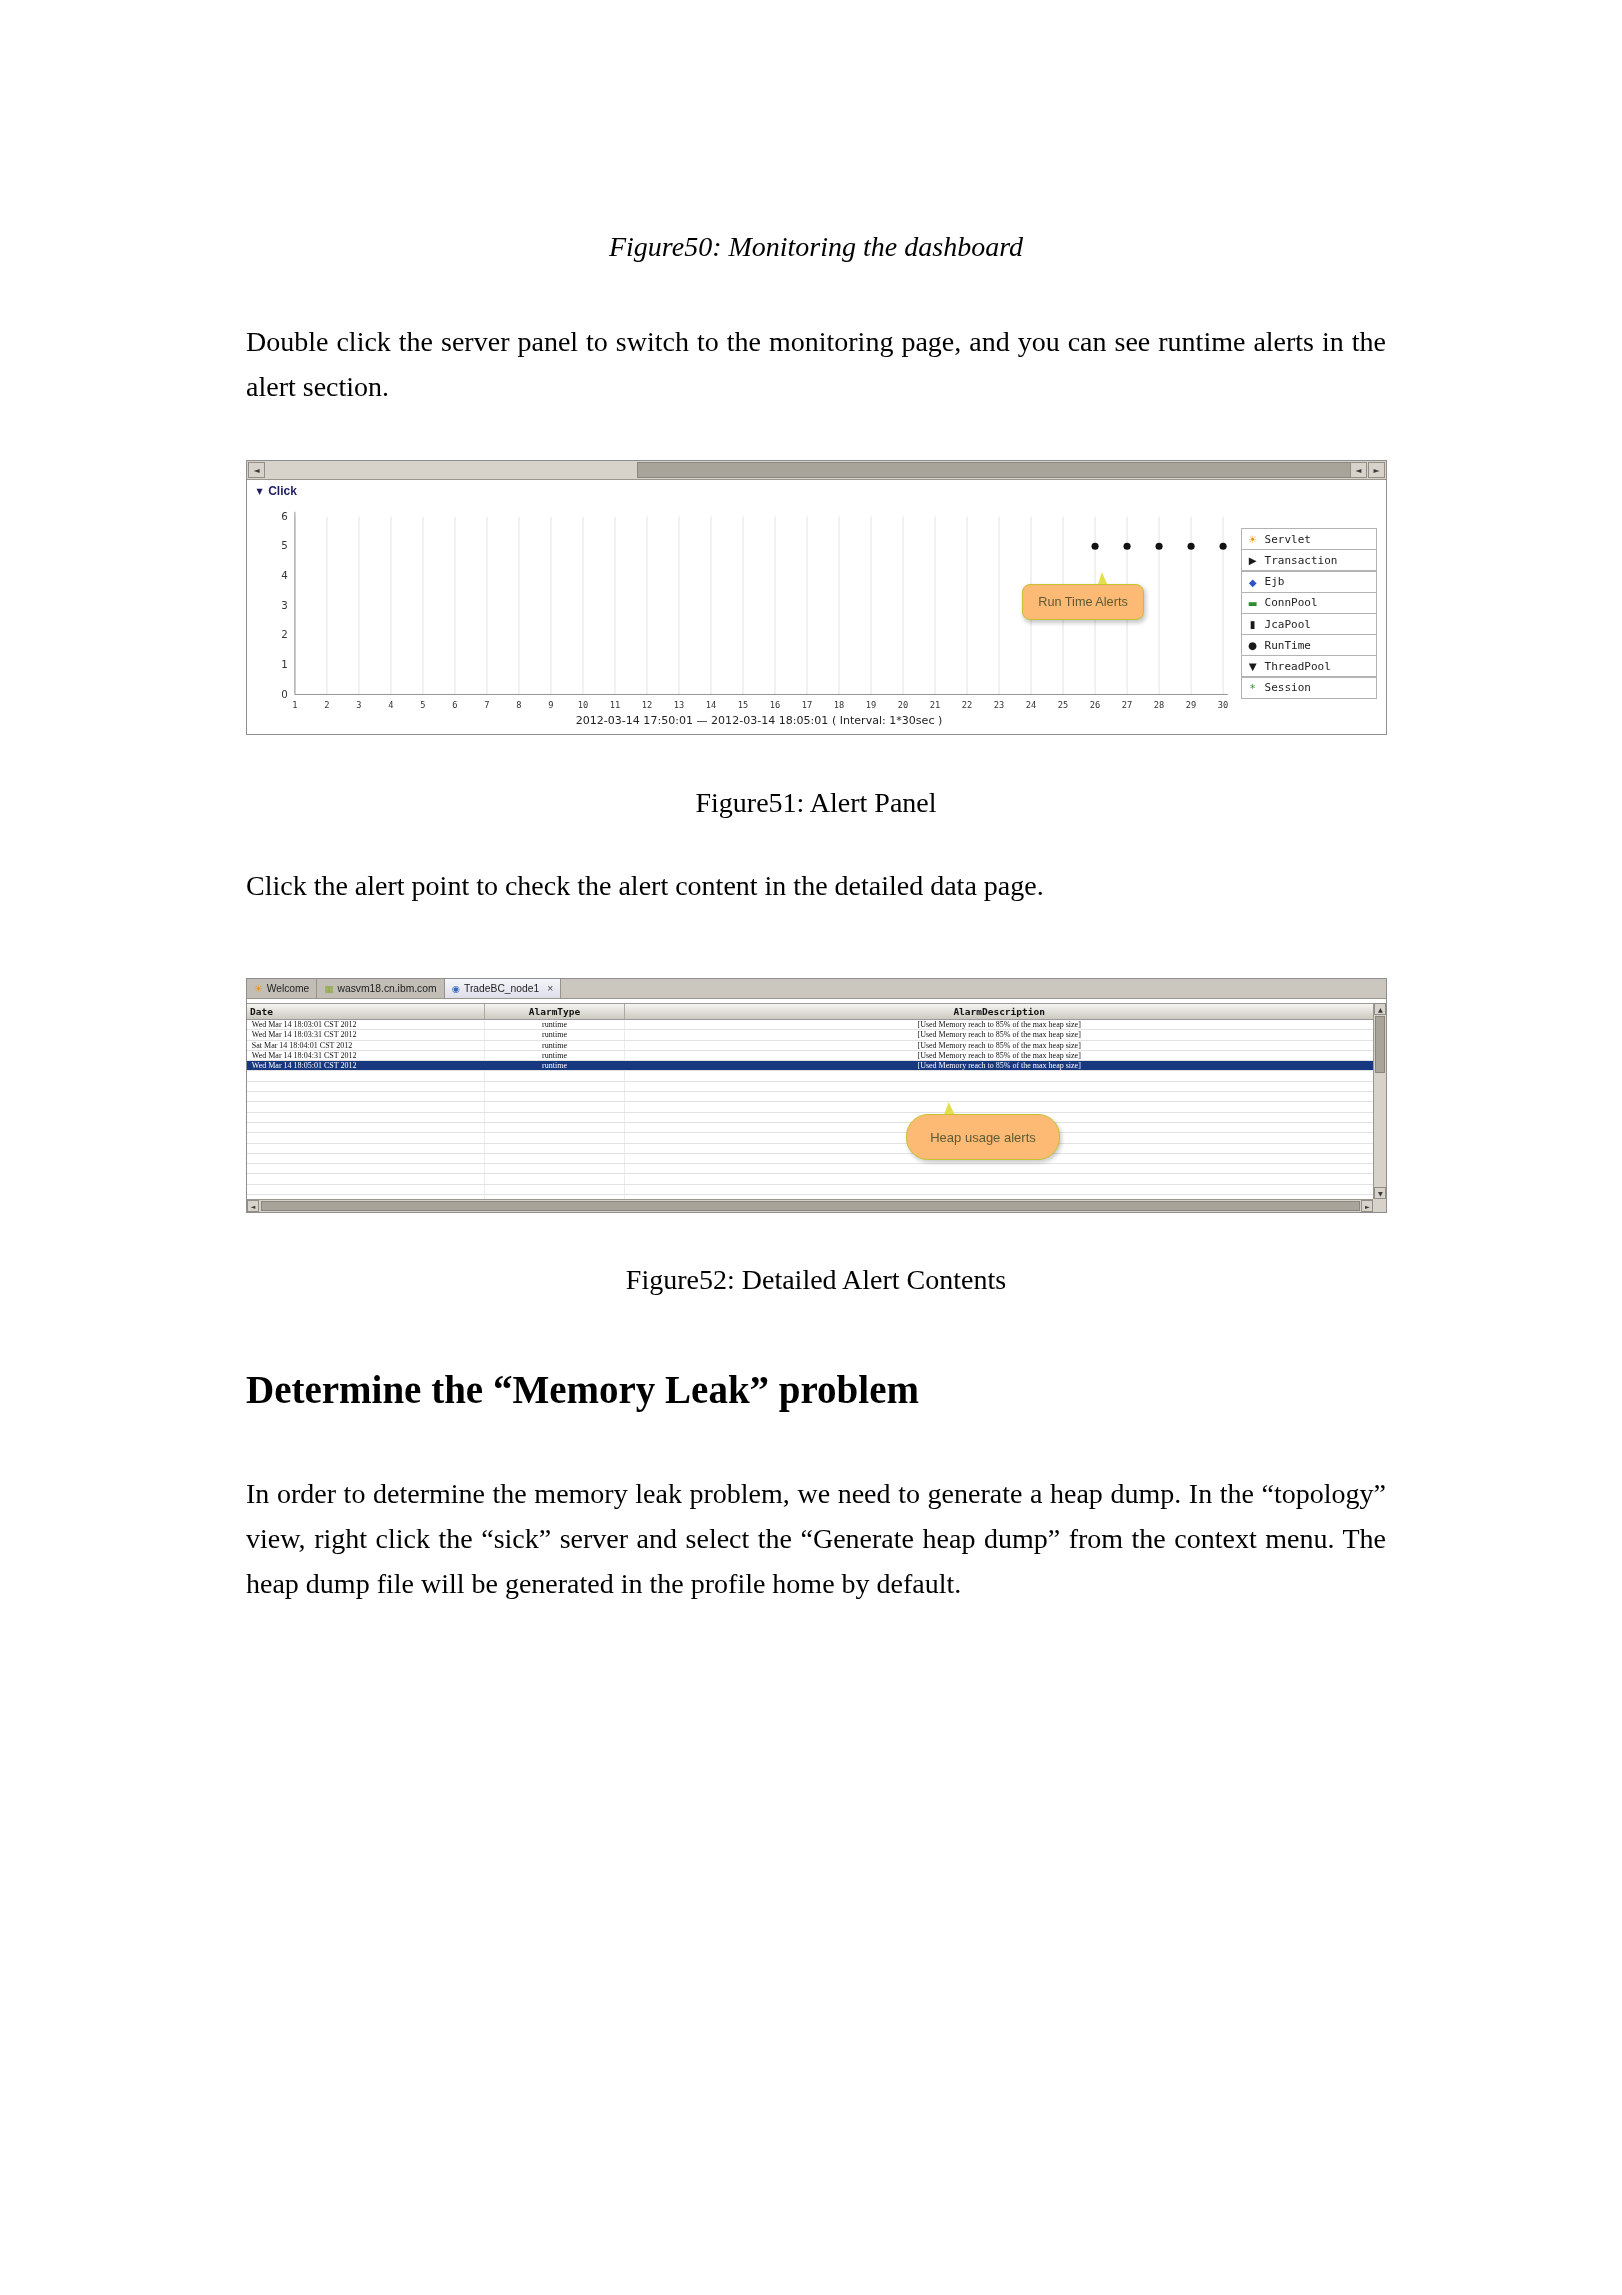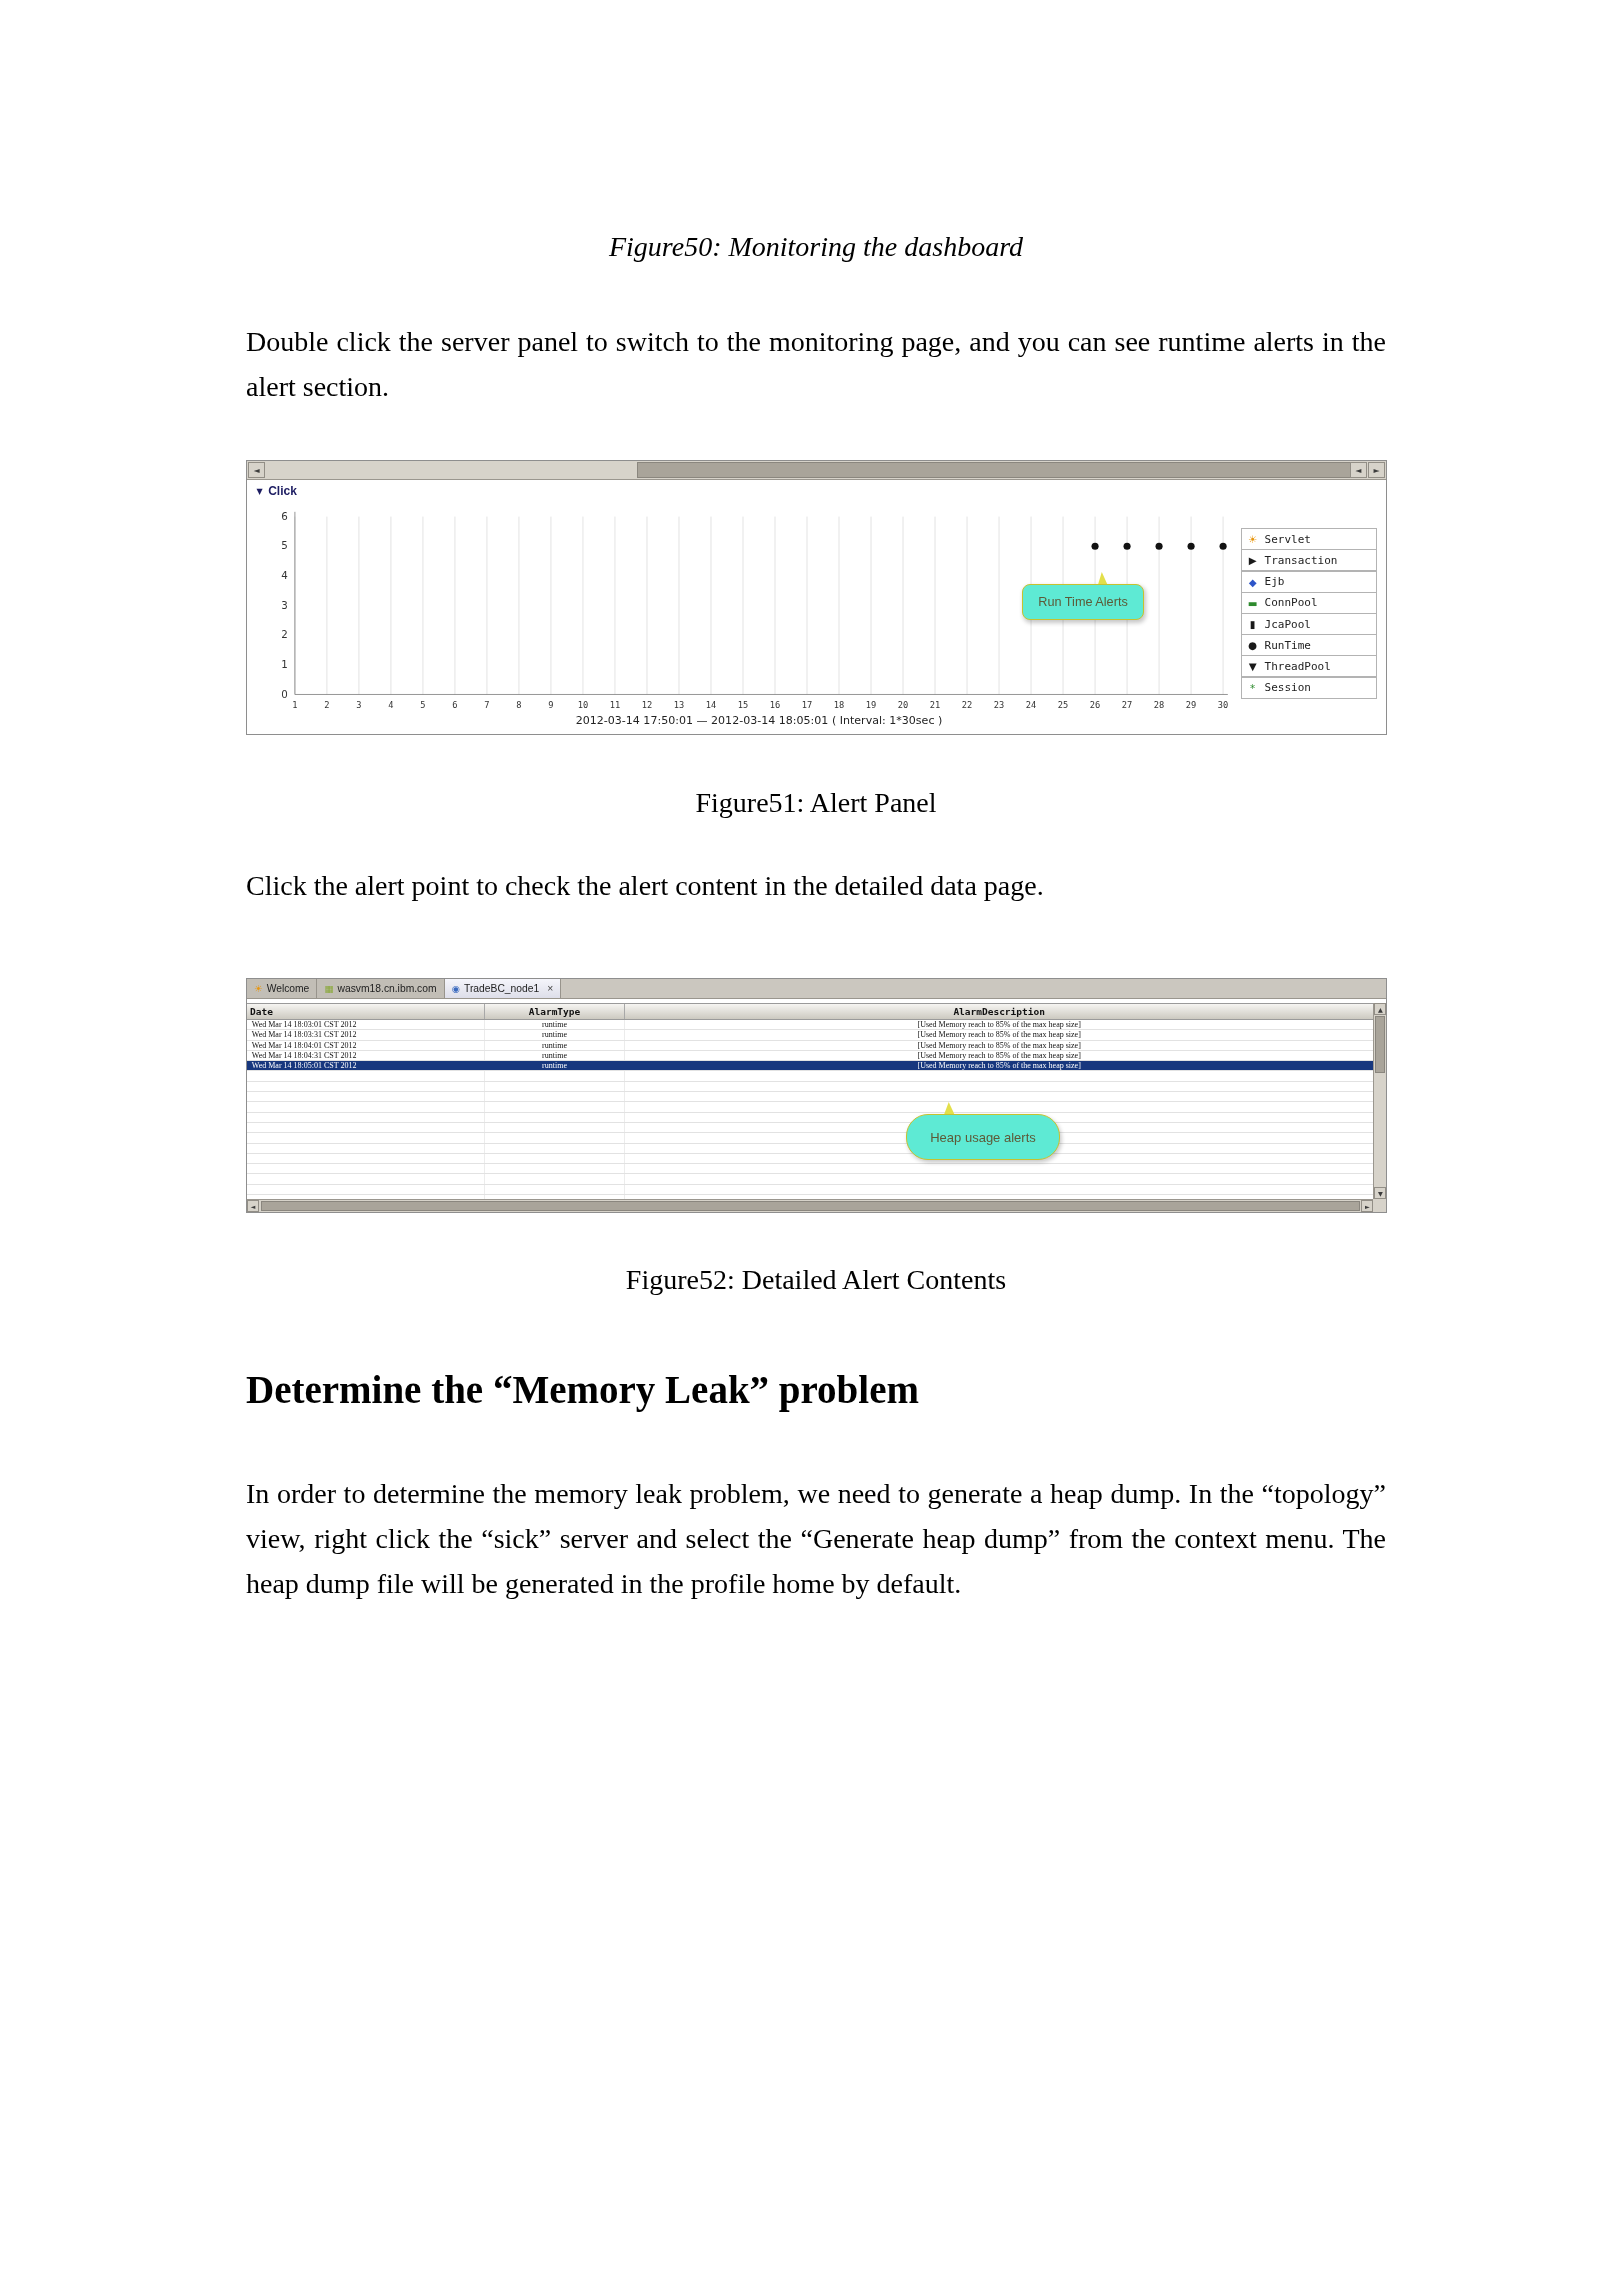--- a/index.html
+++ b/index.html
@@ -42,21 +42,21 @@
   .alert-header .tri { font-size:8px; font-family:"DejaVu Sans", sans-serif; }
 
   .legend { position:absolute; right:9.5px; top:48px; width:136px;
             font-family:"DejaVu Sans Mono", monospace; font-size:11px; color:#222; }
   .legend-item { display:flex; align-items:center; height:22px; border:0.8px solid #b3b3b3;
                  margin-top:-0.8px; padding-left:4px; gap:4px; background:#fff; }
   .legend-icon { width:14.3px; text-align:center; font-size:10.3px; font-family:"DejaVu Sans", sans-serif; }
   .legend-label { margin-left:0.8px; }
 
   
-  .callout { position:absolute; background:#5eead4; border:1.6px solid #c6c22e; color:#5d5a38;
+  .callout { position:absolute; background:#fdba74; border:1.6px solid #c6c22e; color:#5d5a38;
              font-family:"Liberation Sans", sans-serif; display:flex; align-items:center;
              justify-content:center; z-index:6; box-shadow:1.6px 2.4px 4px rgba(0,0,0,.22); }
   .callout1 { left:775px; top:103px; width:122px; height:36px; border-radius:8px; font-size:12.7px; }
   .callout2 { left:659px; top:135px; width:154px; height:46px; border-radius:22px; font-size:13px; }
   .tail { position:absolute; width:0; height:0; }
   .t1 { top:-12.7px; left:73px; border-left:8px solid transparent; border-right:1.6px solid transparent;
         border-bottom:12.7px solid #e3df4a; transform:skewX(20deg); }
   .t2 { top:-12.7px; left:36px; border-left:7.1px solid transparent; border-right:3.2px solid transparent;
         border-bottom:12.7px solid #e3df4a; transform:skewX(12deg); }
 
@@ -265,21 +265,21 @@
           <div class="g-cell col0">Wed Mar 14 18:03:01 CST 2012</div>
           <div class="g-cell col1">runtime</div>
           <div class="g-cell col2">[Used Memory reach to 85% of the max heap size]</div>
         </div>
         <div class="grid-row">
           <div class="g-cell col0">Wed Mar 14 18:03:31 CST 2012</div>
           <div class="g-cell col1">runtime</div>
           <div class="g-cell col2">[Used Memory reach to 85% of the max heap size]</div>
         </div>
         <div class="grid-row">
-          <div class="g-cell col0">Wed Mar 14 18:04:01 CST 2012</div>
+          <div class="g-cell col0">Sat Mar 14 18:04:01 CST 2012</div>
           <div class="g-cell col1">runtime</div>
           <div class="g-cell col2">[Used Memory reach to 85% of the max heap size]</div>
         </div>
         <div class="grid-row">
           <div class="g-cell col0">Wed Mar 14 18:04:31 CST 2012</div>
           <div class="g-cell col1">runtime</div>
           <div class="g-cell col2">[Used Memory reach to 85% of the max heap size]</div>
         </div>
         <div class="grid-row selected">
           <div class="g-cell col0">Wed Mar 14 18:05:01 CST 2012</div>

